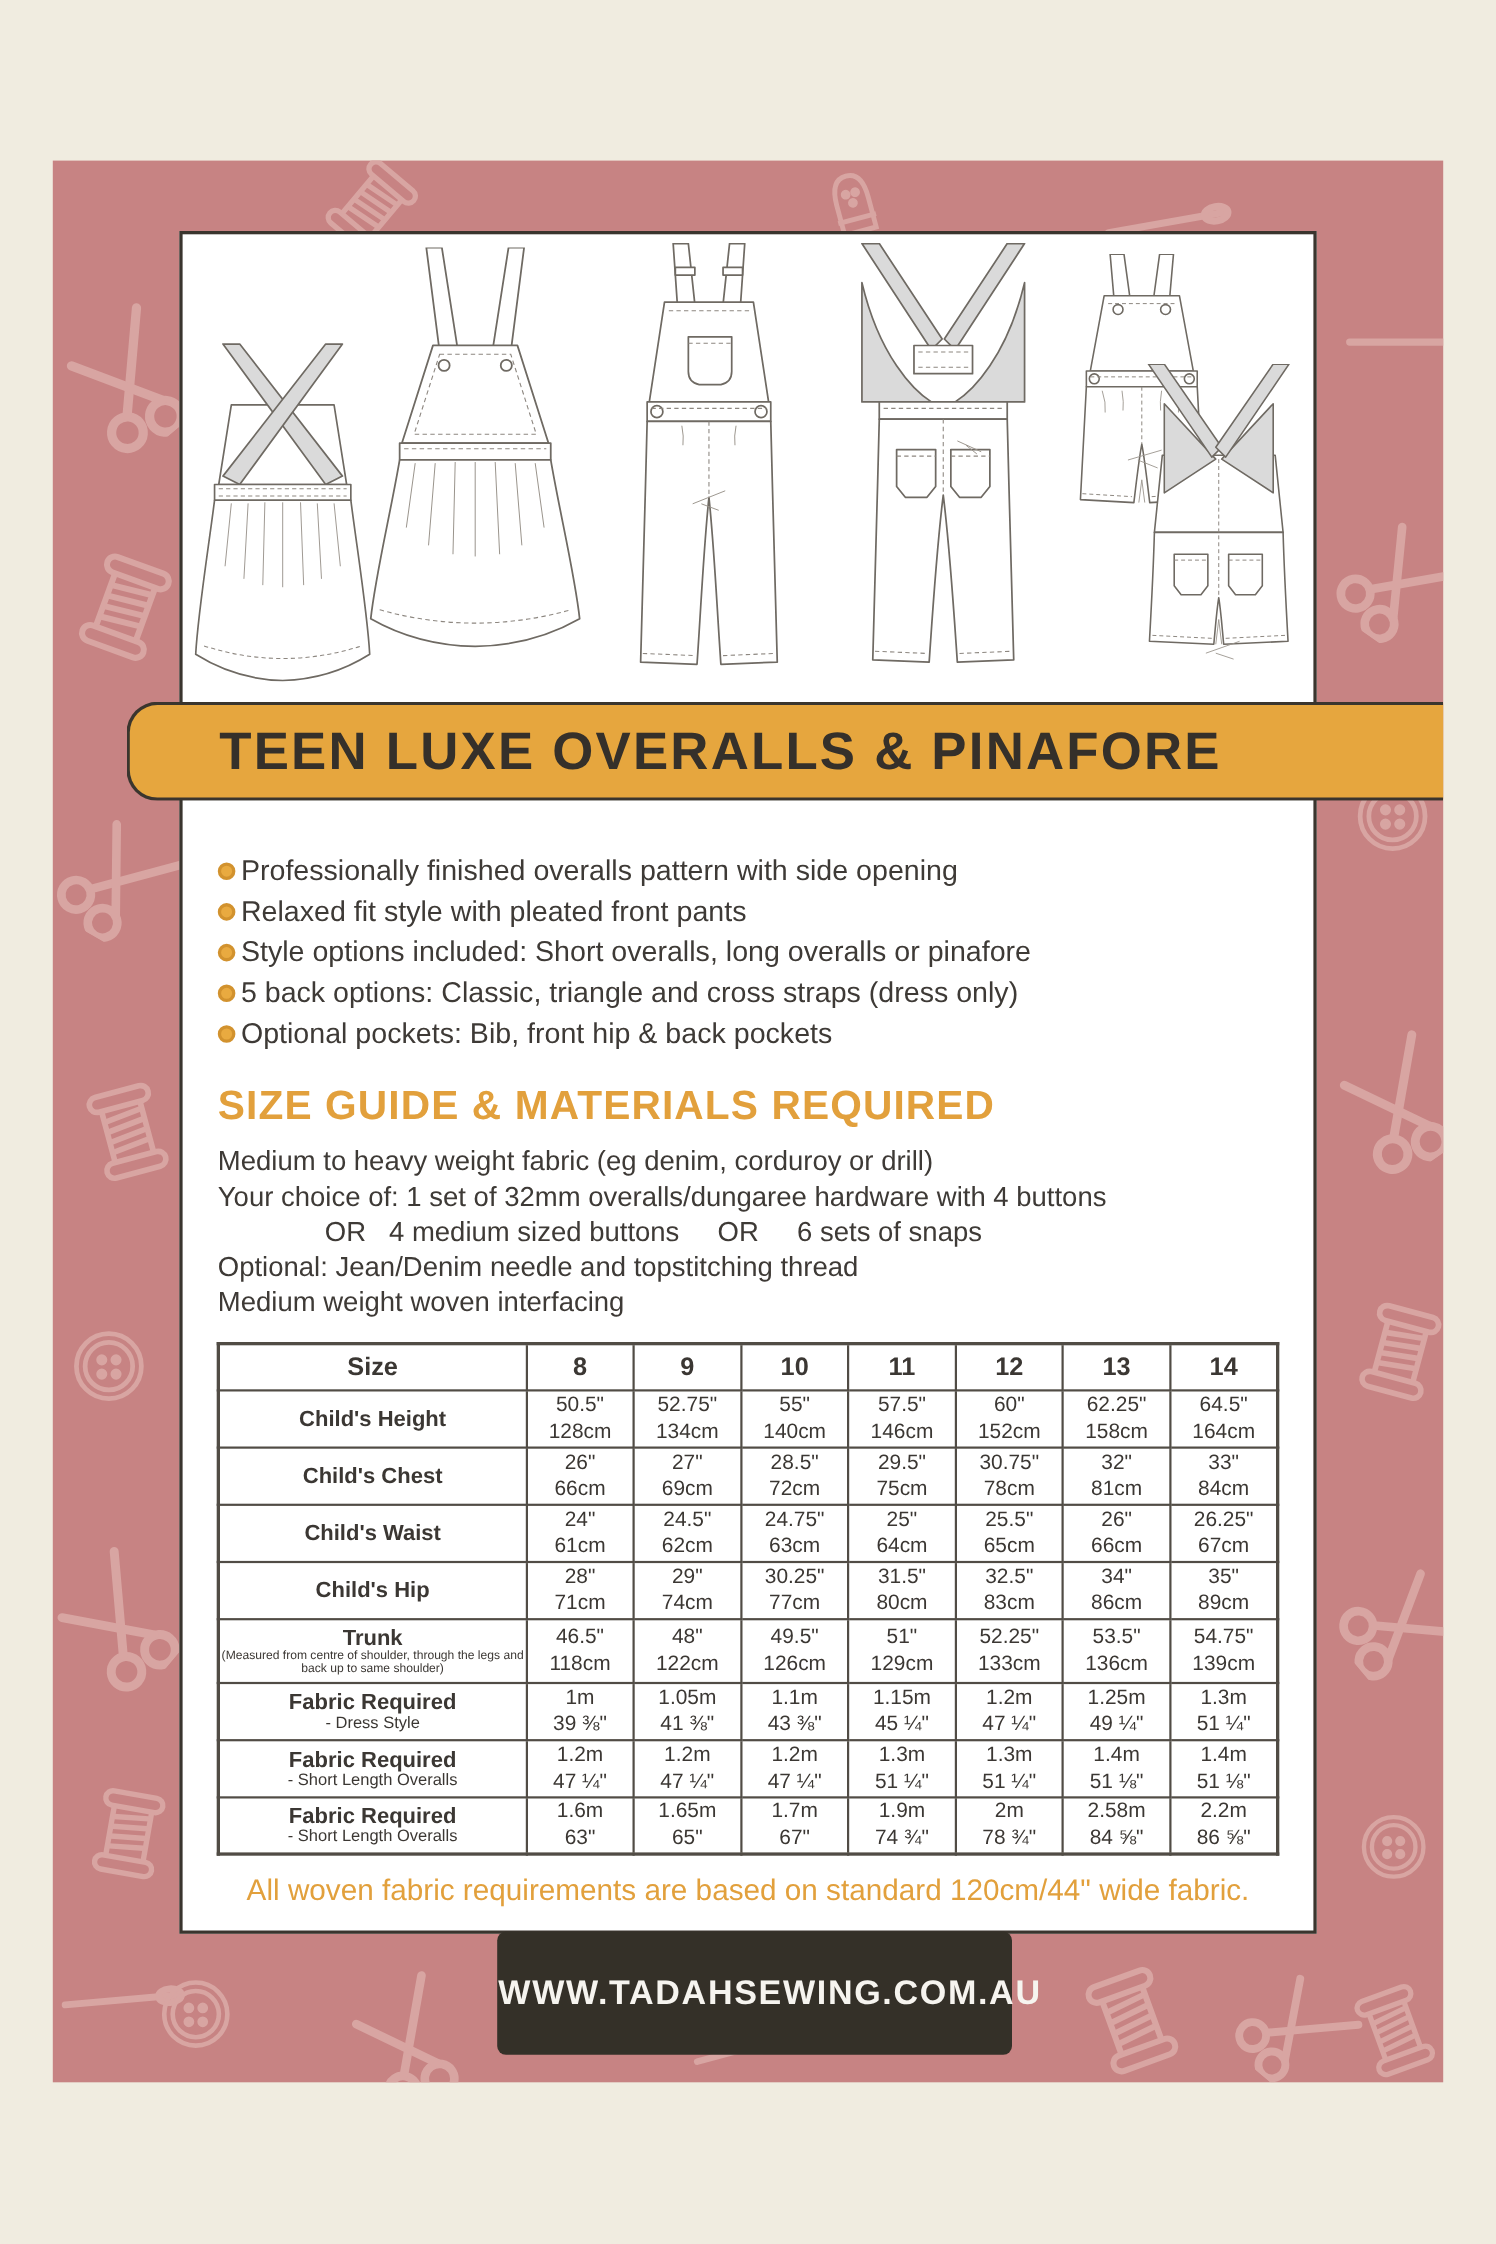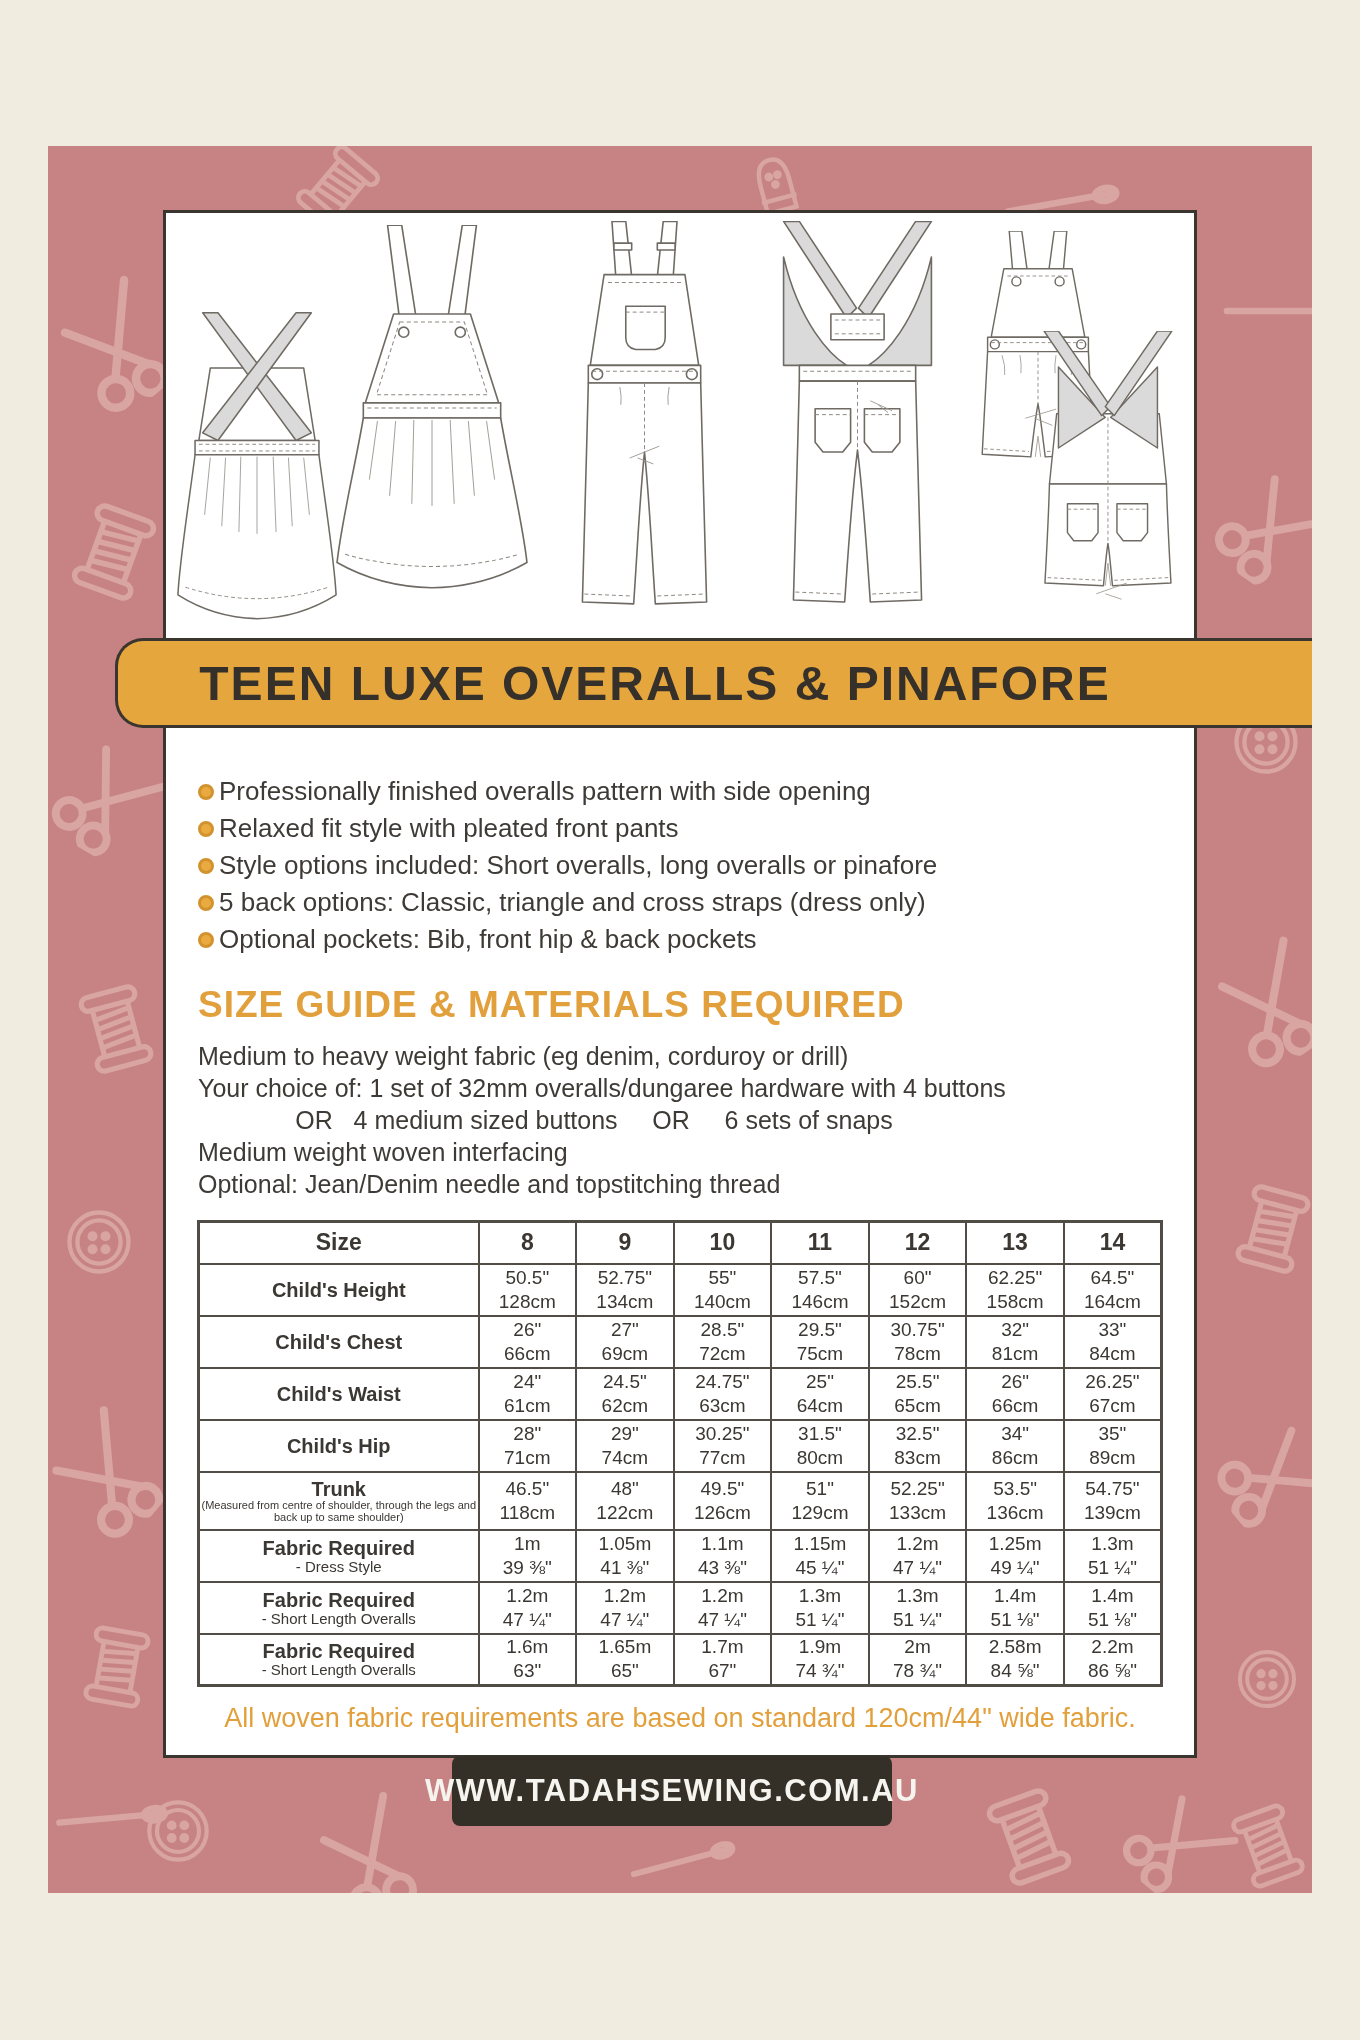--- a/index.html
+++ b/index.html
@@ -45,22 +45,22 @@
   .size-table tbody tr.tall{height:58px;}
   .size-table thead th{font-size:23px;font-weight:bold;}
   .row-label{font-size:20px;font-weight:bold;line-height:22px;}
   .row-sub{font-size:15px;font-weight:normal;line-height:16px;}
   .row-sub.tiny{font-size:11px;line-height:11.5px;}
   .cell-line{font-size:19px;line-height:24px;font-weight:normal;}
 
   .footer-note{margin-top:16px;text-align:center;font-size:27px;color:#e2a03c;}
 
   
-  .web-banner{position:absolute;left:452px;top:1756px;width:440px;height:70px;background:#343028;border-radius:8px;
-    z-index:5;display:flex;align-items:center;justify-content:center;}
+  .web-banner{position:absolute;left:452px;top:1756px;width:440px;height:112px;background:#343028;border-radius:8px;
+    z-index:5;display:flex;align-items:center;justify-content:center;padding-left:28px;}
   .web-banner span{color:#f6f4ef;font-size:31px;font-weight:bold;letter-spacing:1.5px;white-space:nowrap;}
 
   
   .tech{stroke:#6f6a63;stroke-width:1.6;fill:#ffffff;stroke-linejoin:round;}
   .tech-shade{fill:#dadada;}
   .stitch{stroke:#8d8780;stroke-width:1;fill:none;stroke-dasharray:4 3;}
   .thin{stroke:#9a948c;stroke-width:0.9;fill:none;}
 </style>
 </head>
 <body>
@@ -351,21 +351,21 @@
           <span>5 back options: Classic, triangle and cross straps (dress only)</span>
         </li>
         <li>
           <span class="bullet-dot"></span>
           <span>Optional pockets: Bib, front hip &amp; back pockets</span>
         </li>
       </ul>
 
     <div class="size-heading">SIZE GUIDE &amp; MATERIALS REQUIRED</div>
 
-    <div class="materials" id="materials-block"><div>Medium to heavy weight fabric (eg denim, corduroy or drill)</div><div>Your choice of: 1 set of 32mm overalls/dungaree hardware with 4 buttons</div><div>              OR   4 medium sized buttons     OR     6 sets of snaps</div><div>Medium weight woven interfacing</div><div>Optional: Jean/Denim needle and topstitching thread</div></div>
+    <div class="materials" id="materials-block"><div>Medium to heavy weight fabric (eg denim, corduroy or drill)</div><div>Your choice of: 1 set of 32mm overalls/dungaree hardware with 4 buttons</div><div>              OR   4 medium sized buttons     OR     6 sets of snaps</div><div>Optional: Jean/Denim needle and topstitching thread</div><div>Medium weight woven interfacing</div></div>
 
     <table class="size-table">
       <colgroup>
           <col class="c-label">
           <col>
           <col>
           <col>
           <col>
           <col>
           <col>

